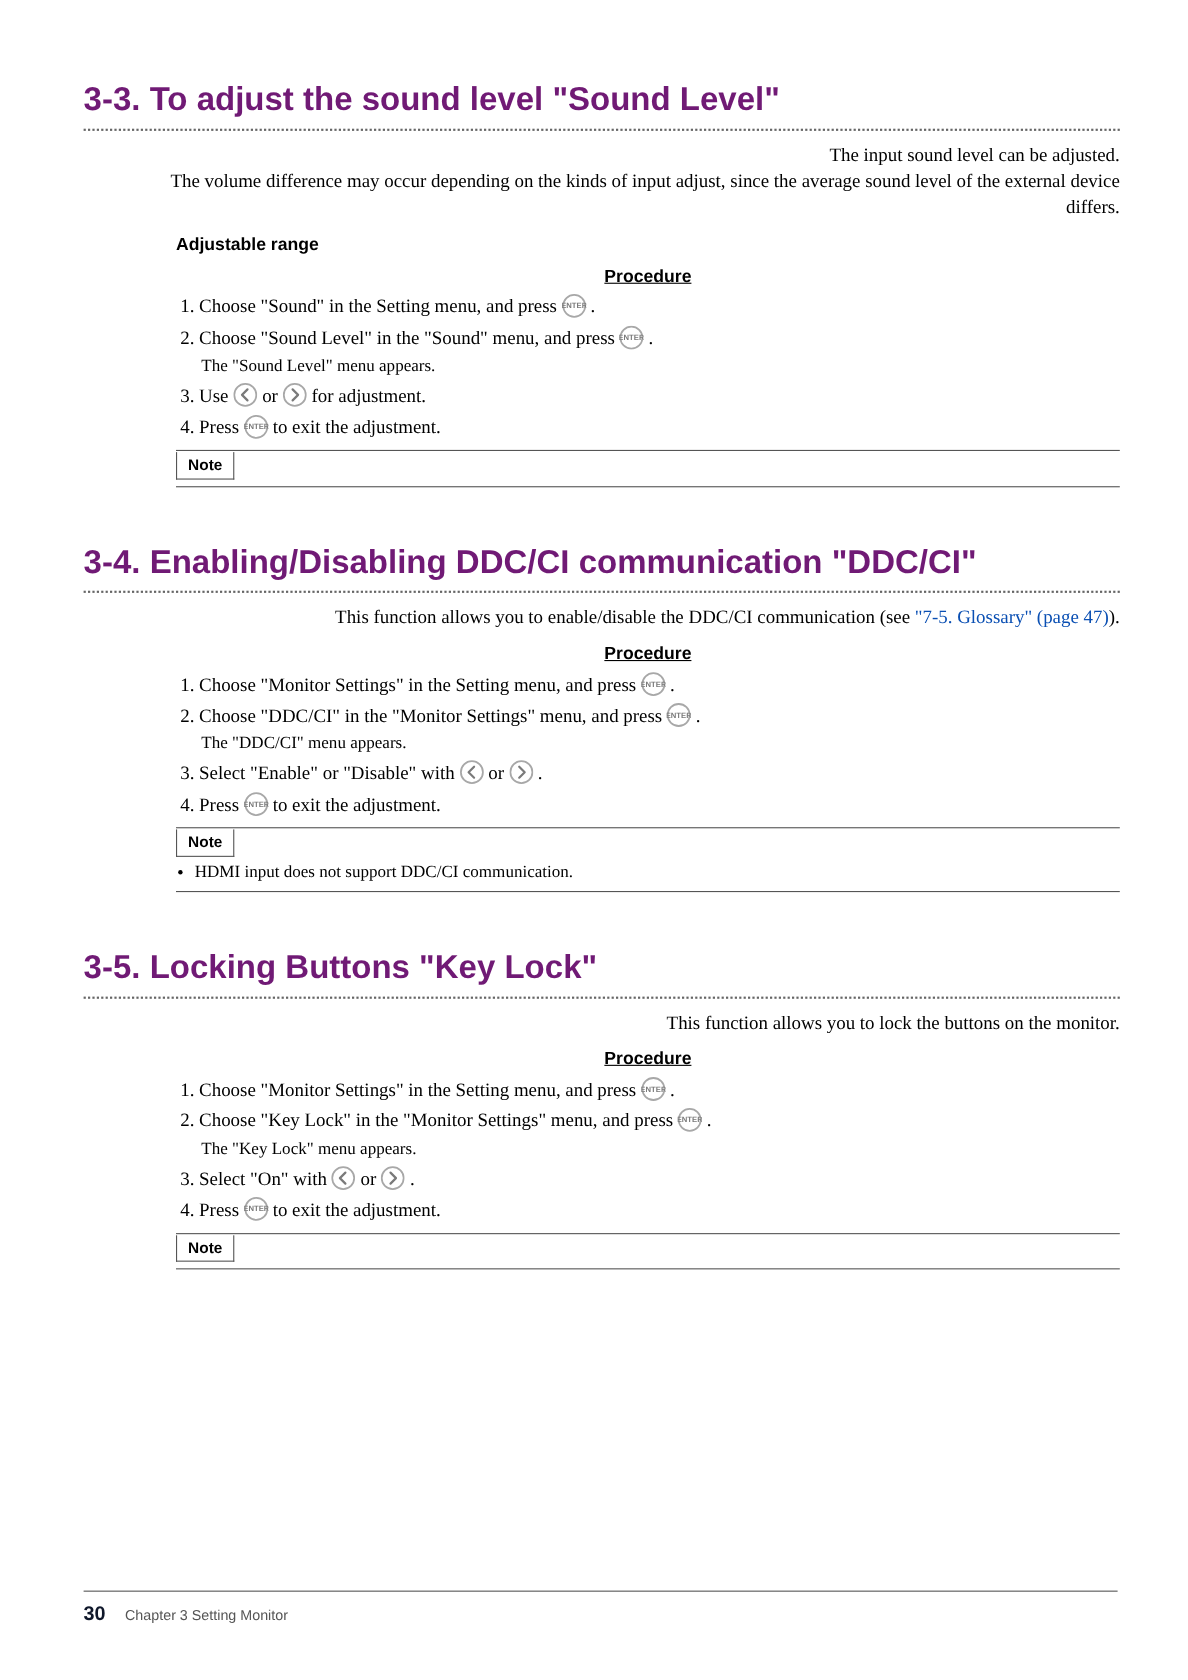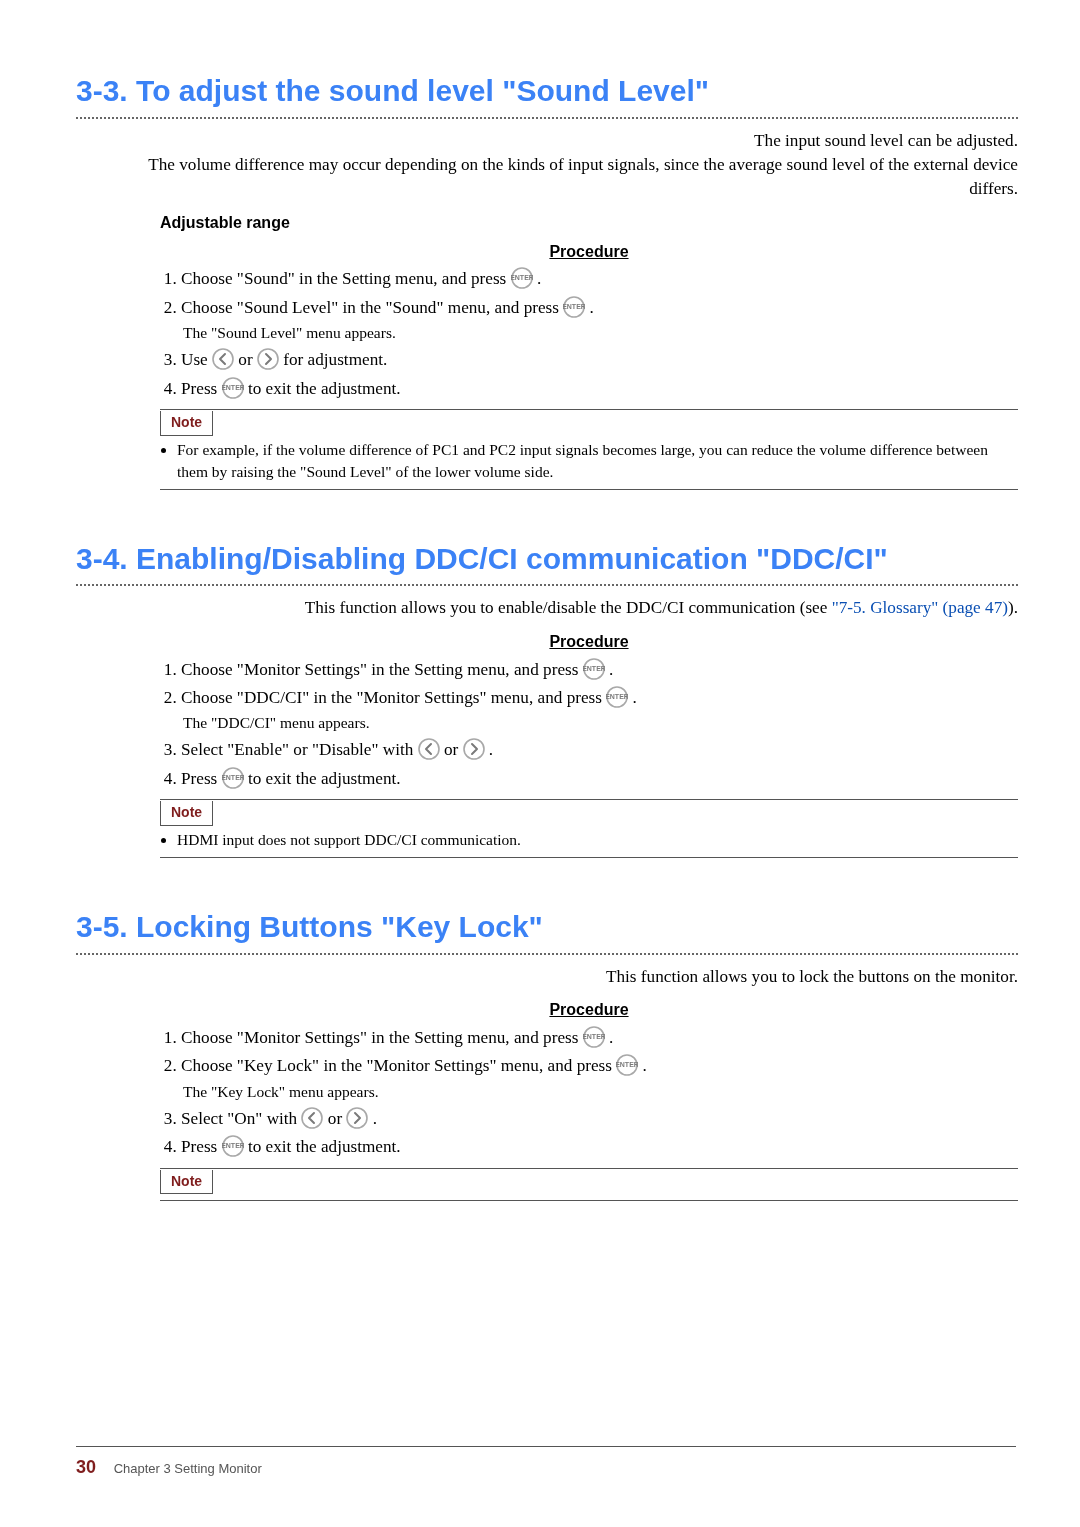--- a/index.html
+++ b/index.html
@@ -18,21 +18,21 @@
     position: relative;
     font-size: 17.2px;
     line-height: 1.42;
   }
 
   
   h2.sect {
     font-family: Arial, Helvetica, sans-serif;
     font-weight: bold;
     font-size: 30px;
-    color: #3b82f6;
+    color: #701a75;
     margin: 0 0 4px 0;
     padding-top: 36px;
   }
   h2.sect.first { padding-top: 14px; }
   .dotrule {
     border: 0;
     border-top: 2.5px dotted #666;
     margin: 0 0 10px 0;
   }
 
@@ -64,21 +64,21 @@
   .noterule {
     border: 0;
     border-top: 1.7px solid #555;
     margin: 0;
   }
   .notelabel {
     display: inline-block;
     font-family: Arial, Helvetica, sans-serif;
     font-size: 14px;
     font-weight: bold;
-    color: #7f1d1d;
+    color: #000000;
     border: 1.5px solid #555;
     border-top: 0;
     padding: 2px 10px 2px 10px;
     margin: 0;
   }
   .noteul {
     list-style: disc;
     padding-left: 17px;
     margin: 3px 0 0 0;
     font-size: 15.5px;
@@ -122,35 +122,35 @@
     width: 940px;
     border-top: 1.5px solid #555;
     padding-top: 8px;
     font-family: Arial, Helvetica, sans-serif;
     font-size: 13px;
     color: #555;
   }
   .footer .pn {
     font-size: 18px;
     font-weight: bold;
-    color: #7f1d1d;
+    color: #0f172a;
     margin-right: 14px;
   }
 </style>
 </head>
 <body>
 
 <div class="page">
 
   <h2 class="sect first">3-3.  To adjust the sound level "Sound Level"</h2>
   <hr class="dotrule">
 
   <div class="intro">
     <div>The input sound level can be adjusted.</div>
-    <div>The volume difference may occur depending on the kinds of input signals, since the average sound level of the external device differs.</div>
+    <div>The volume difference may occur depending on the kinds of input adjust, since the average sound level of the external device differs.</div>
   </div>
 
   <div class="indented">
     <div class="subhead">Adjustable range</div>
 
     <div class="subhead und">Procedure</div>
     <ol class="proc">
       <li>
         <span>Choose "Sound" in the Setting menu, and press </span>
         <svg class="bicon" width="22" height="22" viewBox="0 0 22 22">
@@ -188,23 +188,20 @@
             <text x="11" y="11.5">ENTER</text>
           </svg>
         <span> to exit the adjustment.</span>
       </li>
     </ol>
   </div>
 
   <div class="notewrap">
     <hr class="noterule">
     <span class="notelabel">Note</span>
-    <ul class="noteul">
-      <li>For example, if the volume difference of PC1 and PC2 input signals becomes large, you can reduce the volume difference between them by raising the "Sound Level" of the lower volume side.</li>
-    </ul>
     <hr class="noterule" style="margin-top:6px">
   </div>
 
   <h2 class="sect" style="padding-top:48px">3-4.  Enabling/Disabling DDC/CI communication "DDC/CI"</h2>
   <hr class="dotrule">
 
   <div class="intro">
     <span>This function allows you to enable/disable the DDC/CI communication (see </span><a class="xref">"7-5. Glossary" (page 47)</a><span>).</span>
   </div>
 

